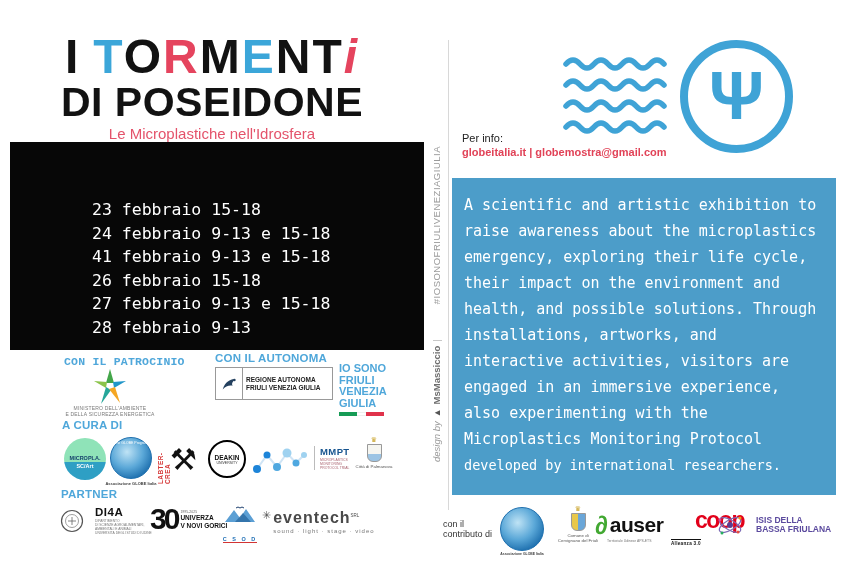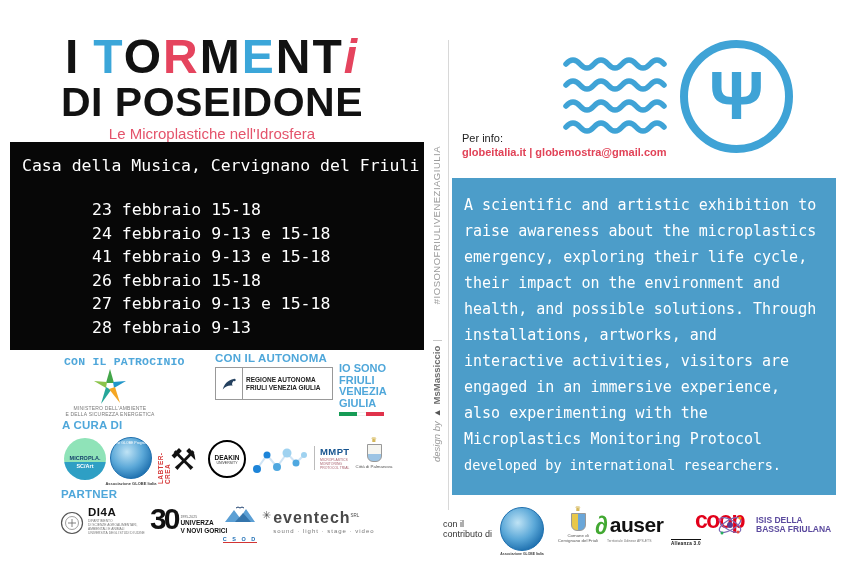--- a/index.html
+++ b/index.html
@@ -63,24 +63,24 @@
   .mmpt .m2{font-size:3.4px;line-height:4px;color:#A8606C;margin-top:1px;}
   .crest-wrap{width:44px;text-align:center;}
   .palmanova{position:absolute;left:352px;top:436px;}
   .crown{font-size:7px;color:#C9A227;line-height:7px;}
   .shield{width:13px;height:16px;margin:1px auto 0;border:1px solid #999;border-radius:0 0 6px 6px;}
   .shield.pal{background:linear-gradient(180deg,#f5f5f0 55%,#9cc4e4 55%);}
   .shield.cer{background:linear-gradient(90deg,#E8C84A 50%,#6AA6D8 50%);}
   .crest-cap{font-size:4.4px;color:#555;margin-top:2px;line-height:5px;}
 
   
-  .di4a{position:absolute;left:60px;top:506px;display:flex;align-items:flex-end;gap:4px;}
+  .di4a{position:absolute;left:60px;top:506px;display:flex;align-items:center;gap:11px;}
   .di4a-col .p1{font-size:11.5px;font-weight:bold;color:#111;letter-spacing:0.5px;}
   .di4a-col .p2{font-size:3.3px;line-height:4px;color:#777;margin-top:1px;}
-  .ung{position:absolute;left:150px;top:504px;display:flex;align-items:flex-end;gap:3px;}
+  .ung{position:absolute;left:150px;top:504px;display:flex;align-items:flex-start;gap:3px;}
   .ung .n{font-size:30px;font-weight:bold;letter-spacing:-3px;color:#111;line-height:30px;}
   .ung-col{margin-top:6px;}
   .ung-col .y{font-size:3.5px;color:#666;}
   .ung-col .u{font-size:6.5px;font-weight:bold;color:#111;line-height:7.5px;}
   .csod{position:absolute;left:222px;top:505px;width:36px;text-align:center;}
   .csod-txt{font-size:5.5px;font-weight:bold;color:#1F6FB5;letter-spacing:2px;border-bottom:1.5px solid #D23434;
     display:inline-block;margin-top:1px;}
   .eventech{position:absolute;left:262px;top:509px;display:flex;align-items:flex-start;gap:2px;}
   .ev-glyph{font-size:11px;color:#555;line-height:12px;}
   .ev-name{font-size:16px;font-weight:bold;letter-spacing:1px;color:#4A4A4A;line-height:15px;}
@@ -133,21 +133,20 @@
 <div class="poster">
 
   <div class="title-block">
     <div class="t1"><span style="color: rgb(18, 18, 18);">I</span><span class="gap"></span><span style="color: rgb(59, 166, 217);">T</span><span style="color: rgb(18, 18, 18);">O</span><span style="color: rgb(229, 68, 94);">R</span><span style="color: rgb(18, 18, 18);">M</span><span style="color: rgb(59, 166, 217);">E</span><span style="color: rgb(18, 18, 18);">N</span><span style="color: rgb(18, 18, 18);">T</span><span class="ital" style="color: rgb(229, 68, 94);">i</span>
     </div>
     <div class="t2">DI POSEIDONE</div>
     <div class="subtitle">Le Microplastiche nell'Idrosfera</div>
   </div>
 
   <div class="black-box">
-    <div class="venue">Casa della Musica, Cervignano del Friuli</div>
     <div class="dates">
       <div>23 febbraio 15-18</div>
       <div>24 febbraio 9-13 e 15-18</div>
       <div>41 febbraio 9-13 e 15-18</div>
       <div>26 febbraio 15-18</div>
       <div>27 febbraio 9-13 e 15-18</div>
       <div>28 febbraio 9-13</div>
     </div>
   </div>
 

